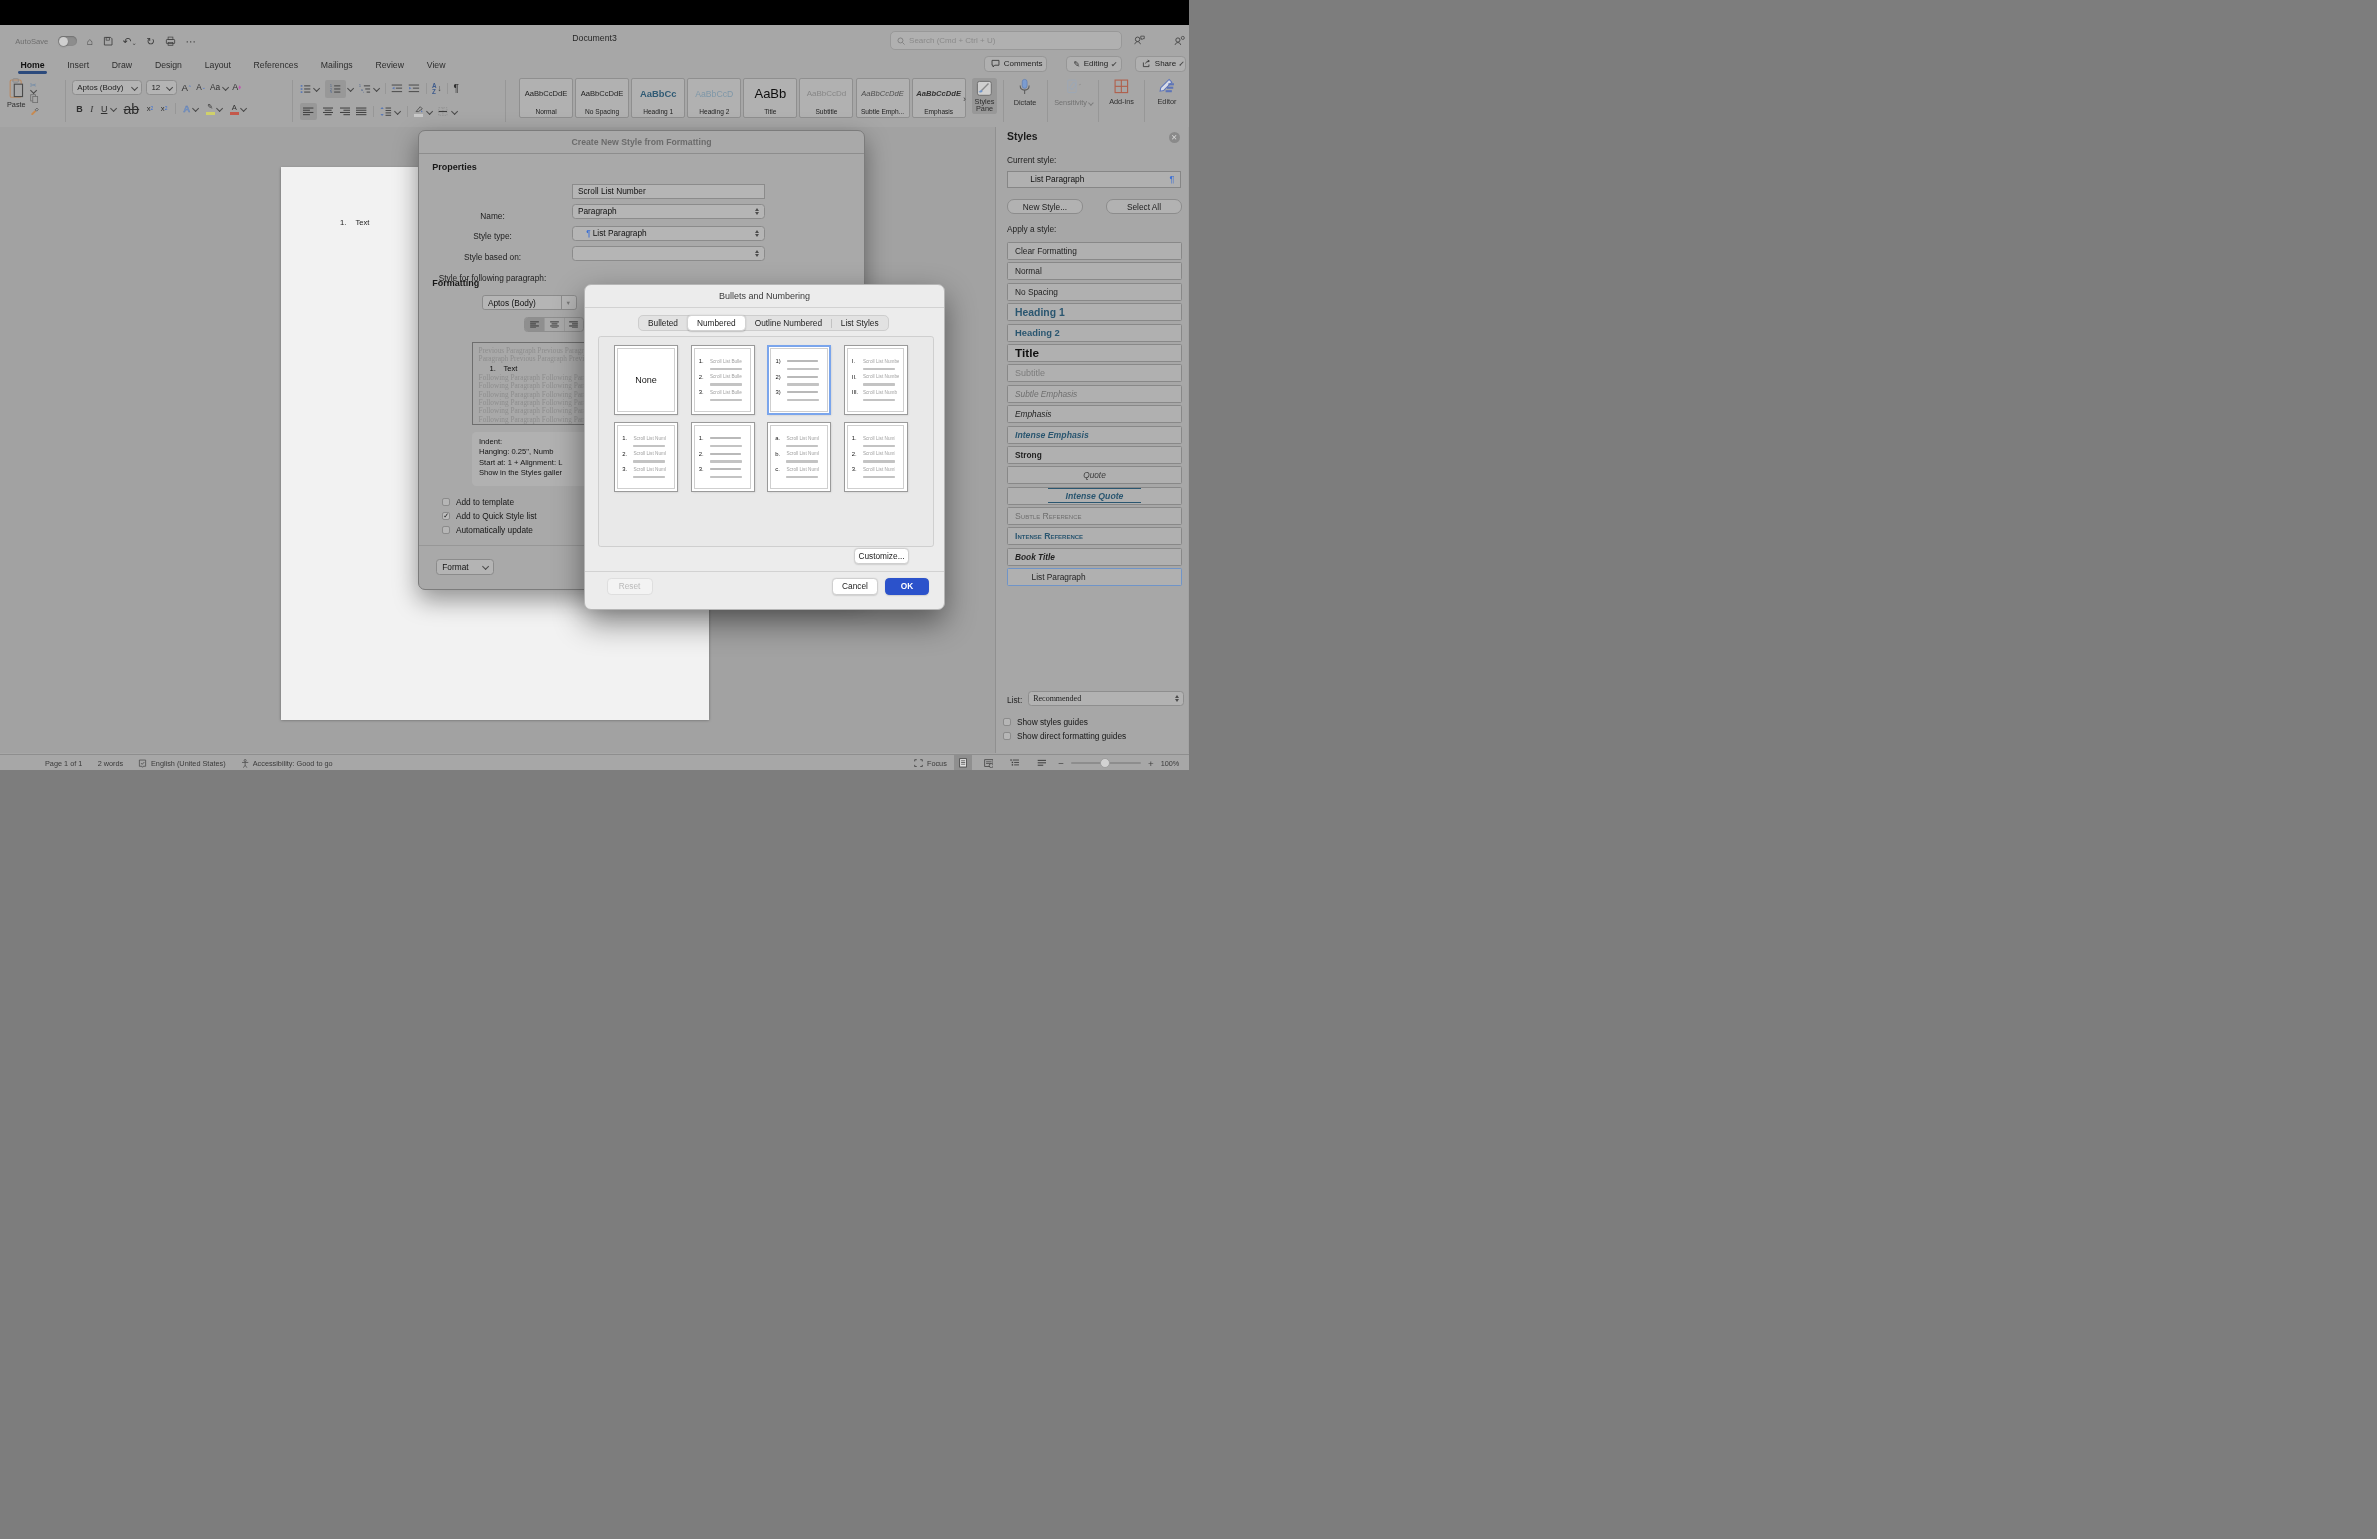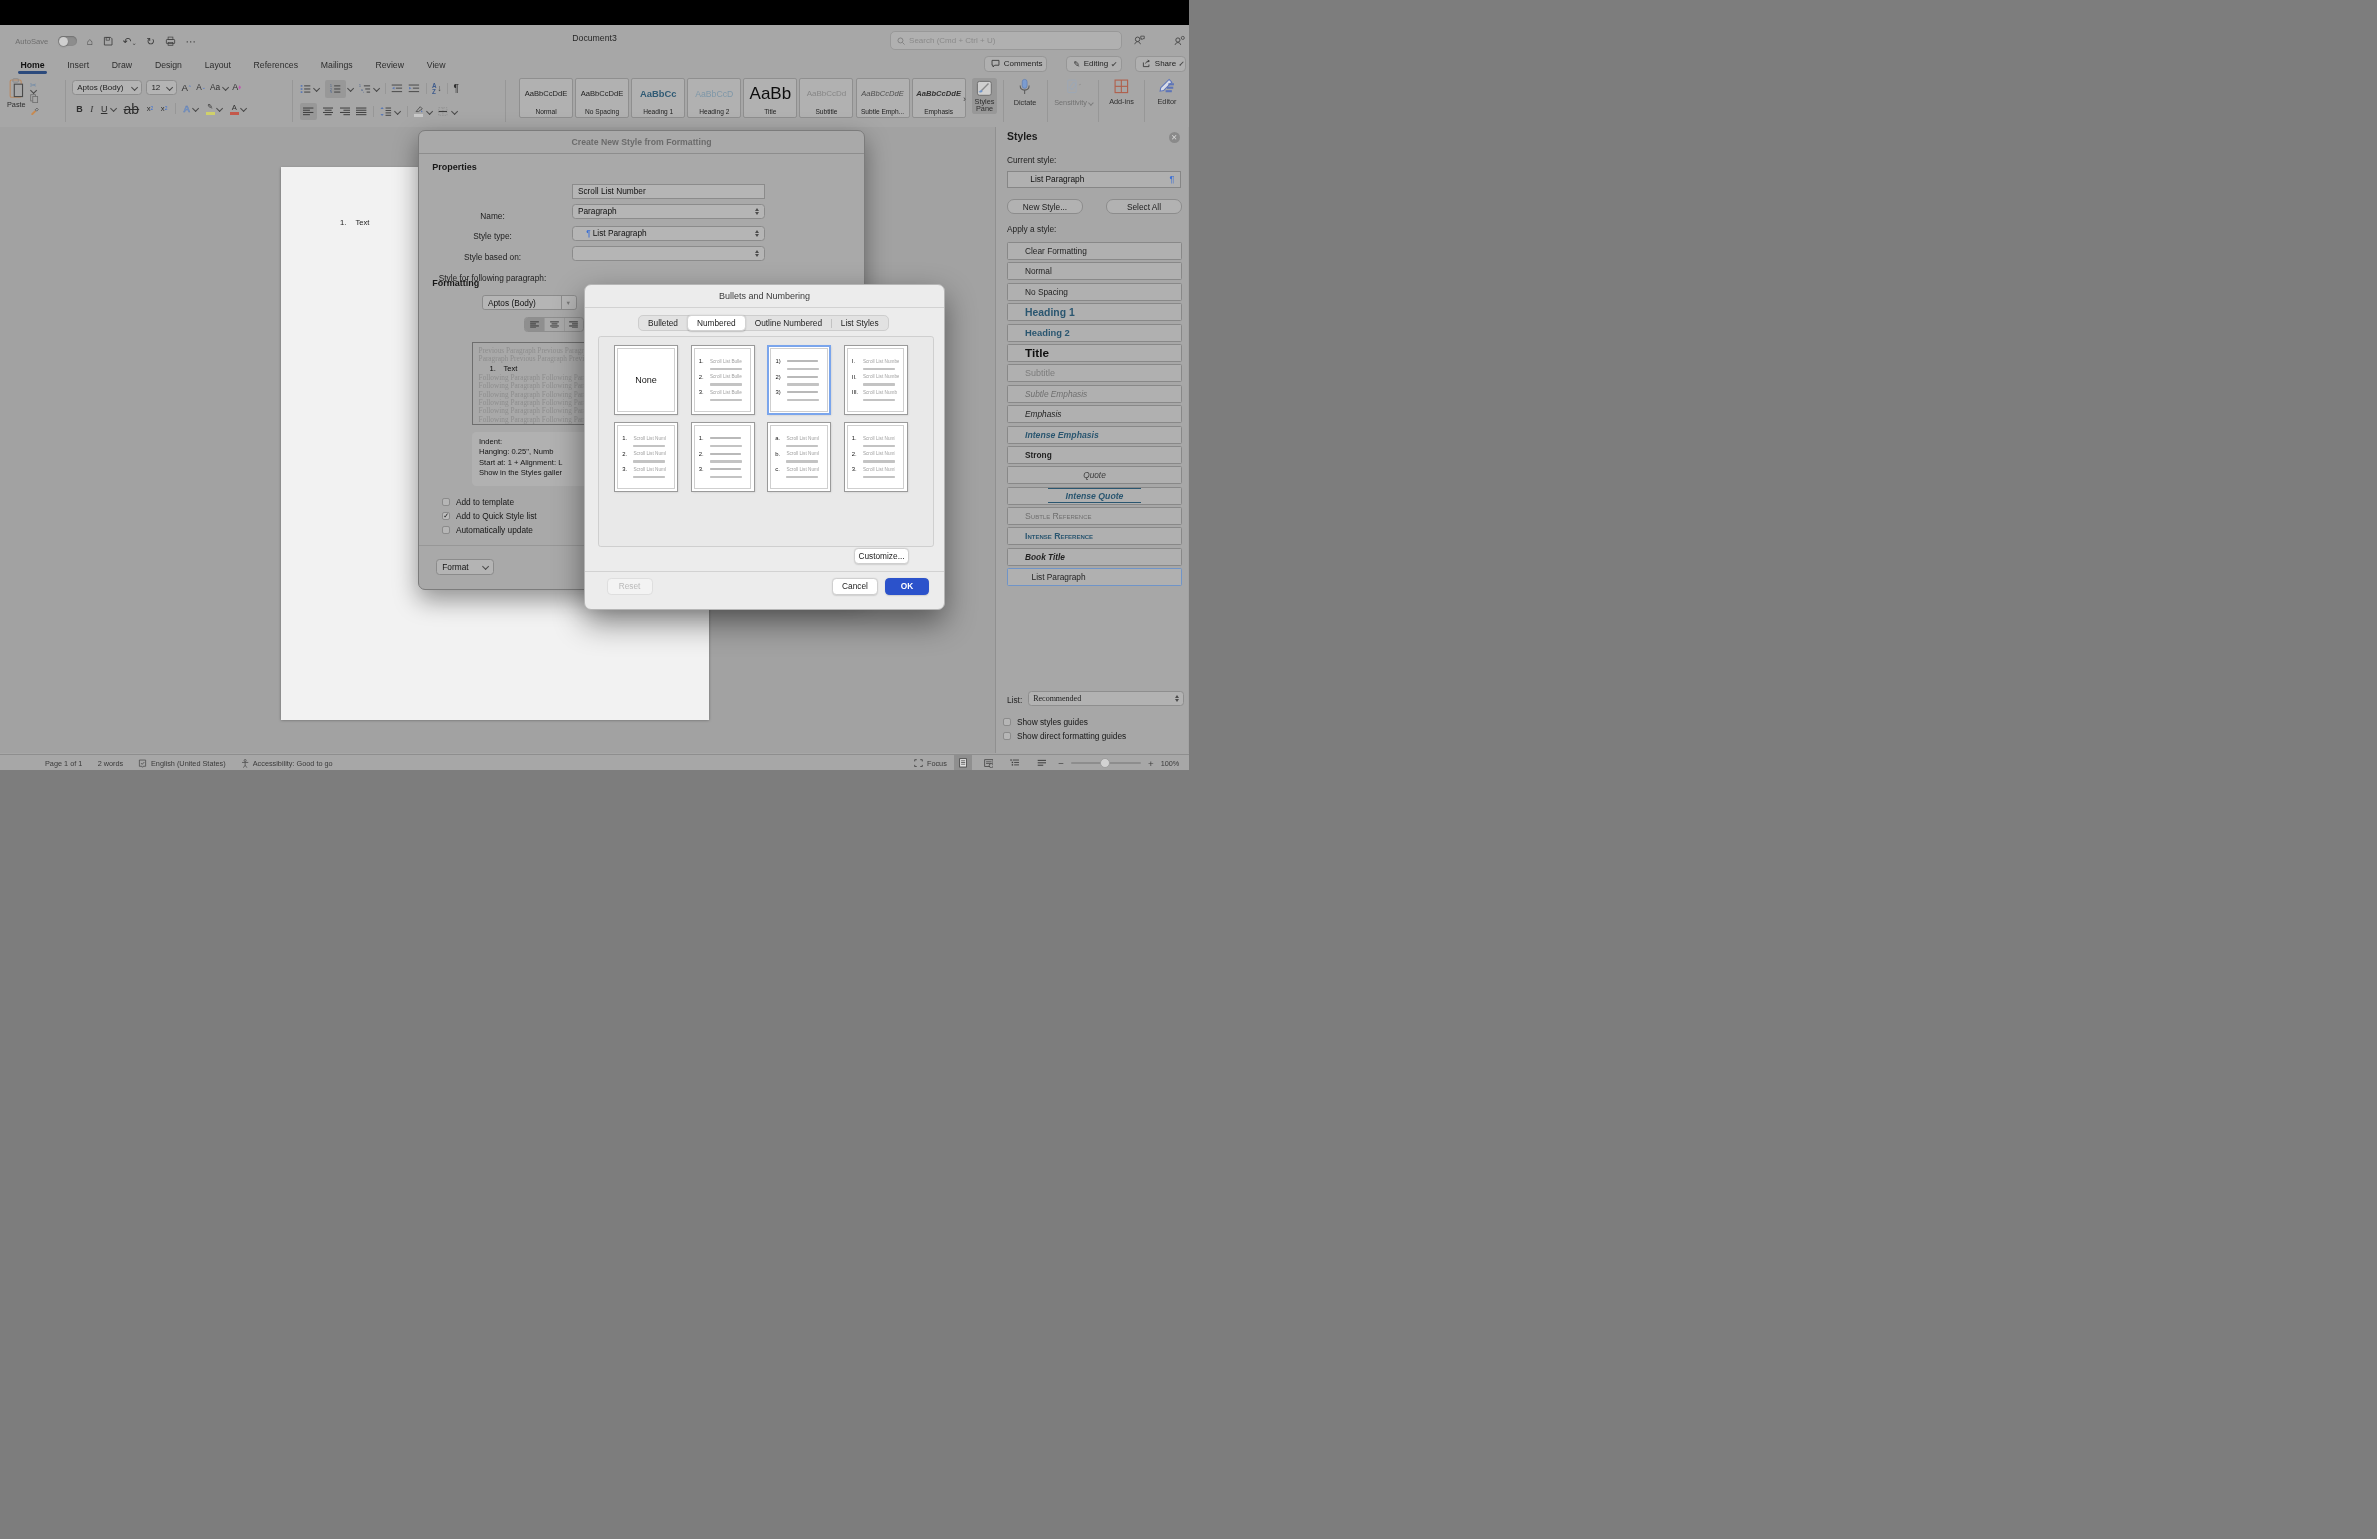--- a/index.html
+++ b/index.html
@@ -31,21 +31,21 @@
   .combo{background:#b4b4b4;border:0.7px solid #8e8e8e;border-radius:3.5px;display:flex;align-items:center;font-size:8px;color:#1d1d1d;box-sizing:border-box;padding:0 4.2px;height:15.3px;}
   .chev{width:4.2px;height:4.2px;border-right:1.1px solid #4a4a4a;border-bottom:1.1px solid #4a4a4a;transform:rotate(45deg);display:inline-block;margin-left:auto;}
   .minibtn{display:inline-flex;align-items:center;justify-content:center;height:14px;color:#2f2f2f;}
   .hl{background:#989898;border-radius:2.1px;}
   .gcell{width:54px;height:40px;background:#b1b1b1;border:0.7px solid #8f8f8f;border-radius:2.1px;display:flex;flex-direction:column;box-sizing:border-box;overflow:hidden;}
   .gsample{flex:1;display:flex;align-items:center;justify-content:center;white-space:nowrap;overflow:hidden;}
   .glabel{font-size:6.6px;color:#222;text-align:center;padding-bottom:2.1px;}
   .gs-normal{font-size:7.6px;color:#222;}
   .gs-h1{font-size:9.4px;font-weight:600;color:#2f5a74;}
   .gs-h2{font-size:8.7px;color:#7e97a8;}
-  .gs-title{font-size:17px;color:#0e0e0e;}
+  .gs-title{font-size:13px;color:#0e0e0e;}
   .gs-subtitle{font-size:8px;color:#868686;}
   .gs-subtle-emph{font-size:7.6px;font-style:italic;color:#4f4f4f;}
   .gs-emphasis{font-size:7.6px;font-style:italic;font-weight:600;color:#333;}
   .rbtn{position:absolute;top:4.2px;display:flex;flex-direction:column;align-items:center;gap:2.1px;}
   .page{position:absolute;left:281px;top:40px;width:428px;height:553px;background:#f2f2f2;box-shadow:0 0.7px 2.8px rgba(0,0,0,.35);}
   .dlg-gray{background:#a9a9a9;border:0.7px solid #7c7c7c;border-radius:7px;box-shadow:0 9.7px 25px rgba(0,0,0,.4);}
   .dlg-title-gray{font-size:8.7px;color:#6b6b6b;font-weight:700;text-align:center;padding-top:6.3px;}
   .hr{position:absolute;left:0;right:0;height:0.7px;background:#8d8d8d;}
   .flabel{position:absolute;font-size:8.3px;color:#1d1d1d;text-align:center;margin-top:24px;}
   .gfield{position:absolute;background:#b5b5b5;border:0.7px solid #8b8b8b;font-size:8.3px;color:#111;display:flex;align-items:center;padding:0 4.9px;box-sizing:border-box;}
@@ -83,21 +83,21 @@
   .csub{width:32px;height:2.4px;background:#c3c3c3;border-radius:0.7px;margin:1.4px 0 1.4px 11px;}
   .wbtn{position:absolute;background:#fff;border:0.7px solid #cfcfcf;border-radius:4.2px;font-size:8.3px;color:#1c1c1c;display:flex;align-items:center;justify-content:center;box-shadow:0 0.7px 1.4px rgba(0,0,0,.12);box-sizing:border-box;}
   .wbtn.disabled{background:#f3f3f3;color:#b9b9b9;box-shadow:none;border-color:#dedede;}
   .wbtn.primary{background:#2b52cb;border-color:#2b52cb;color:#fff;font-weight:600;}
   .panel{position:absolute;left:995px;top:0;width:193px;height:626px;background:#a7a7a7;border-left:0.7px solid #909090;box-sizing:border-box;}
   .ptitle{position:absolute;left:11px;top:4.2px;font-size:10.4px;font-weight:700;color:#1c1c1c;}
   .pclose{position:absolute;right:8.3px;top:4.9px;width:11px;height:11px;border-radius:50%;background:#8a8a8a;color:#d9d9d9;display:flex;align-items:center;justify-content:center;font-size:7.6px;}
   .plabel{position:absolute;left:11px;font-size:8.3px;color:#1f1f1f;}
   .curbox{position:absolute;left:11px;top:44px;width:174px;height:16.7px;background:#b0b0b0;border:0.7px solid #868686;display:flex;align-items:center;font-size:8.3px;color:#111;padding:0 5.6px;box-sizing:border-box;}
   .pbtn{position:absolute;height:15.3px;border-radius:7px;background:#b2b2b2;border:0.7px solid #8c8c8c;font-size:8.3px;color:#1b1b1b;display:flex;align-items:center;justify-content:center;box-sizing:border-box;}
-  .sitem{width:175px;height:18px;background:#b0b0b0;border:0.7px solid #888;border-radius:1.4px;margin:0 0 2.4px 11px;display:flex;align-items:center;padding:0 17px;box-sizing:border-box;font-size:8.3px;color:#1f1f1f;overflow:hidden;}
+  .sitem{width:175px;height:18px;background:#b0b0b0;border:0.7px solid #888;border-radius:1.4px;margin:0 0 2.4px 11px;display:flex;align-items:center;padding:0 7px;box-sizing:border-box;font-size:8.3px;color:#1f1f1f;overflow:hidden;}
   .sitem.h1{font-size:10.4px;font-weight:600;color:#2a5670;}
   .sitem.h2{font-size:9.4px;font-weight:600;color:#2a5670;}
   .sitem.title{font-size:11.8px;font-weight:600;color:#0f0f0f;}
   .sitem.subtitle{font-size:9px;color:#7c7c7c;}
   .sitem.subtle-emph{font-style:italic;color:#6f6f6f;}
   .sitem.emphasis{font-style:italic;}
   .sitem.intense-emph{font-style:italic;font-weight:600;color:#2a5670;font-size:8.7px;}
   .sitem.strong{font-weight:700;}
   .sitem.quote{font-style:italic;justify-content:center;color:#3c3c3c;}
   .sitem.intense-quote{font-style:italic;font-weight:600;color:#2a5670;justify-content:center;font-size:8.7px;}

